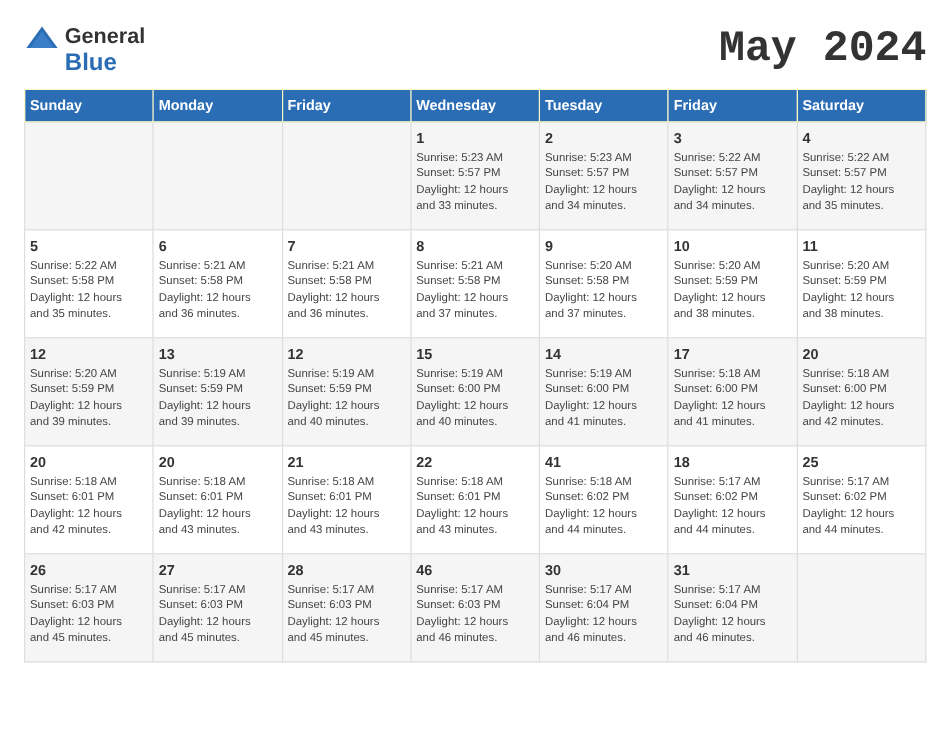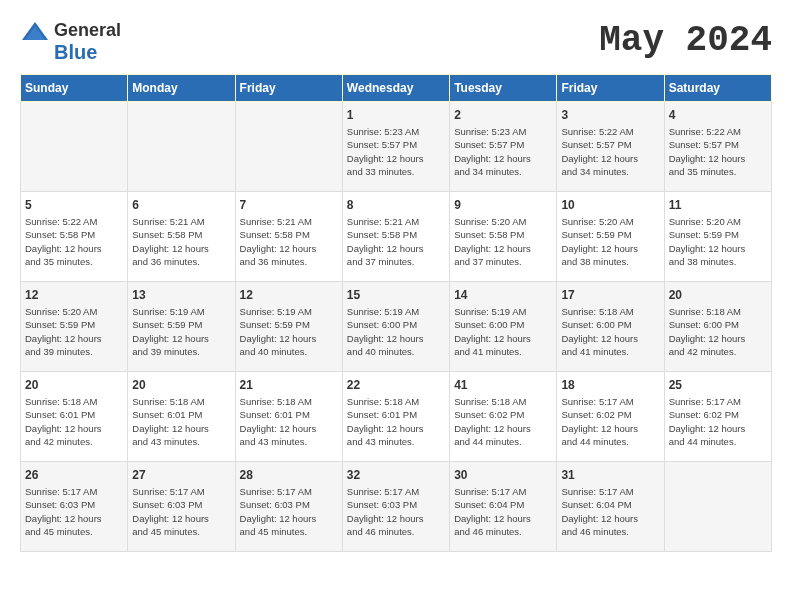--- a/index.html
+++ b/index.html
@@ -326,21 +326,21 @@
 and 45 minutes.</div>
         </td>
         <td>
           <span class="day-number">28</span>
           <div class="cell-content" style="white-space: pre-line;">Sunrise: 5:17 AM
 Sunset: 6:03 PM
 Daylight: 12 hours
 and 45 minutes.</div>
         </td>
         <td>
-          <span class="day-number">32</span>
+          <span class="day-number">46</span>
           <div class="cell-content" style="white-space: pre-line;">Sunrise: 5:17 AM
 Sunset: 6:03 PM
 Daylight: 12 hours
 and 46 minutes.</div>
         </td>
         <td>
           <span class="day-number">30</span>
           <div class="cell-content" style="white-space: pre-line;">Sunrise: 5:17 AM
 Sunset: 6:04 PM
 Daylight: 12 hours

